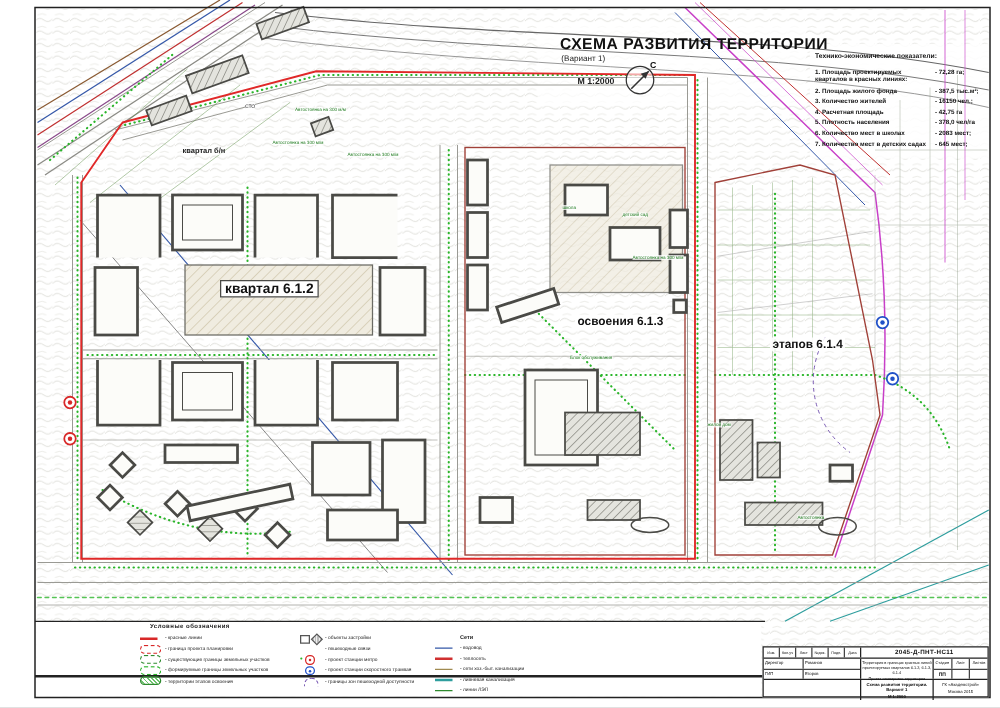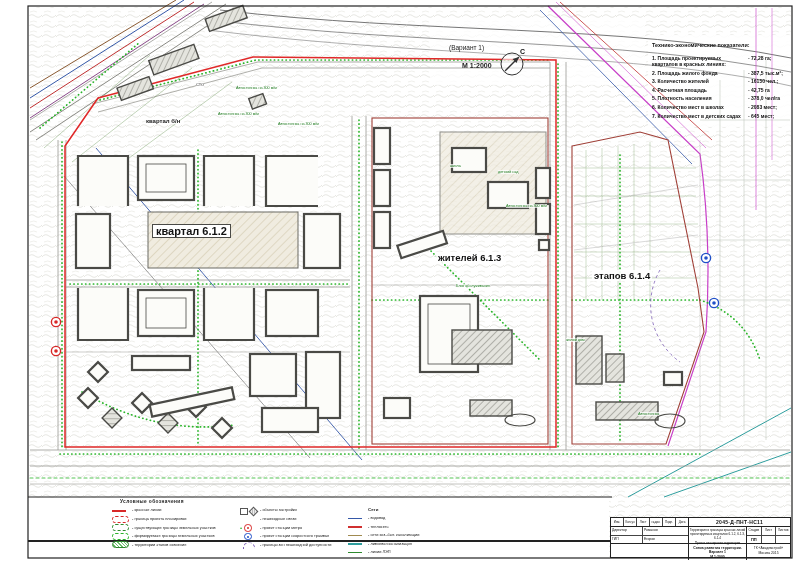--- a/index.html
+++ b/index.html
@@ -41,21 +41,21 @@
   .sym.green-dots::before{content:"\2022\00a0\2022\00a0\2022";color:#2ab52a;font-size:6px;line-height:7px;letter-spacing:.5px;}
   .sym.metro::before{content:"";position:absolute;left:4px;top:.2px;width:5.5px;height:5.5px;border:1.3px solid #d82828;border-radius:50%;background:#fff;}
   .sym.metro::after{content:"";position:absolute;left:7.2px;top:3px;width:2px;height:2px;background:#d82828;border-radius:50%;}
   .sym.tram::before{content:"";position:absolute;left:4px;top:.2px;width:5.5px;height:5.5px;border:1.3px solid #2050c8;border-radius:50%;background:#fff;}
   .sym.tram::after{content:"";position:absolute;left:7.2px;top:3px;width:2px;height:2px;background:#2050c8;border-radius:50%;}
   .sym.arc::before{content:"";position:absolute;left:3px;top:1px;width:10px;height:10px;border:1px dashed #7a5ab4;border-radius:50%;clip-path:inset(0 0 45% 0);}
   .sym.net::before{content:"";position:absolute;left:0;right:3px;top:3px;height:1.4px;background:var(--c,#333);}
 
   .map-labels{position:absolute;left:0;top:0;width:800px;height:566px;pointer-events:none;}
   .map-label{position:absolute;white-space:nowrap;}
-  .map-label.quarter{font-size:9.5px;font-weight:bold;color:#111;background:rgba(255,255,255,.9);padding:0 2px;}
+  .map-label.quarter{font-size:9.5px;font-weight:bold;color:#111;background:rgba(255,255,255,.9);padding:0 2px;margin-left:24px;}
   .map-label.boxed{font-size:11px;border:1px solid #4a4a46;background:#fff;padding:0 3px;}
   .map-label.small-bold{font-size:6px;font-weight:bold;color:#222;background:rgba(255,255,255,.7);}
   .map-label.micro{font-size:4px;color:#333;background:rgba(255,255,255,.8);}
   .map-label.micro-green{font-size:3.7px;color:#1d7a1d;background:rgba(255,255,255,.75);}
 
   
   .stamp{position:absolute;left:610px;top:517px;width:181px;height:41px;background:#fff;border:1.2px solid #222;
          box-sizing:border-box;display:flex;flex-direction:column;color:#111;}
   .stamp div{box-sizing:border-box;}
   .stamp-top{display:flex;height:9px;border-bottom:.8px solid #222;}
@@ -302,20 +302,21 @@
       <text x="520" y="54" font-size="7" font-weight="bold" fill="#111">С</text>
     </g>
 
     <g fill="none" stroke="#222">
       <rect x="28" y="6" width="764" height="552" stroke-width="1.2"></rect>
       <path d="M28,497 H612" stroke-width="1"></path>
       <path d="M28,541 H610" stroke-width="2"></path>
     </g>
   </svg>
 
+  <div class="sheet-title">СХЕМА РАЗВИТИЯ ТЕРРИТОРИИ</div>
   <div class="sheet-variant">(Вариант 1)</div>
   <div class="sheet-scale">М 1:2000</div>
 
   <div class="indicators">
     <div class="ind-header">Технико-экономические показатели:</div>
     <div id="ind-list">
         <div class="ind-row">
           <span class="ind-label">1. Площадь проектируемых кварталов в красных линиях:</span>
           <span class="ind-val">- 72,28 га;</span>
         </div>
@@ -416,21 +417,21 @@
               <span class="sym net" style="--c: #2e8a2e;"></span>
               <span class="leg-label">- линии ЛЭП</span>
             </div>
           </div>
       </div>
     </div>
   </div>
 
   <div class="map-labels" id="map-labels">
       <span class="map-label quarter boxed" style="left: 152px; top: 224px;">квартал 6.1.2</span>
-      <span class="map-label quarter" style="left: 436px; top: 252px;">жителей 6.1.3</span>
+      <span class="map-label quarter" style="left: 436px; top: 252px;">освоения 6.1.3</span>
       <span class="map-label quarter" style="left: 592px; top: 270px;">этапов 6.1.4</span>
       <span class="map-label small-bold" style="left: 146px; top: 118px;">квартал б/н</span>
       <span class="map-label micro" style="left: 196px; top: 82px;">СТО</span>
       <span class="map-label micro-green" style="left: 236px; top: 86px;">Автостоянка на 300 м/м</span>
       <span class="map-label micro-green" style="left: 218px; top: 112px;">Автостоянка на 300 м/м</span>
       <span class="map-label micro-green" style="left: 278px; top: 122px;">Автостоянка на 300 м/м</span>
       <span class="map-label micro-green" style="left: 450px; top: 164px;">школа</span>
       <span class="map-label micro-green" style="left: 498px; top: 170px;">детский сад</span>
       <span class="map-label micro-green" style="left: 506px; top: 204px;">Автостоянка на 300 м/м</span>
       <span class="map-label micro-green" style="left: 456px; top: 284px;">Блок обслуживания</span>

